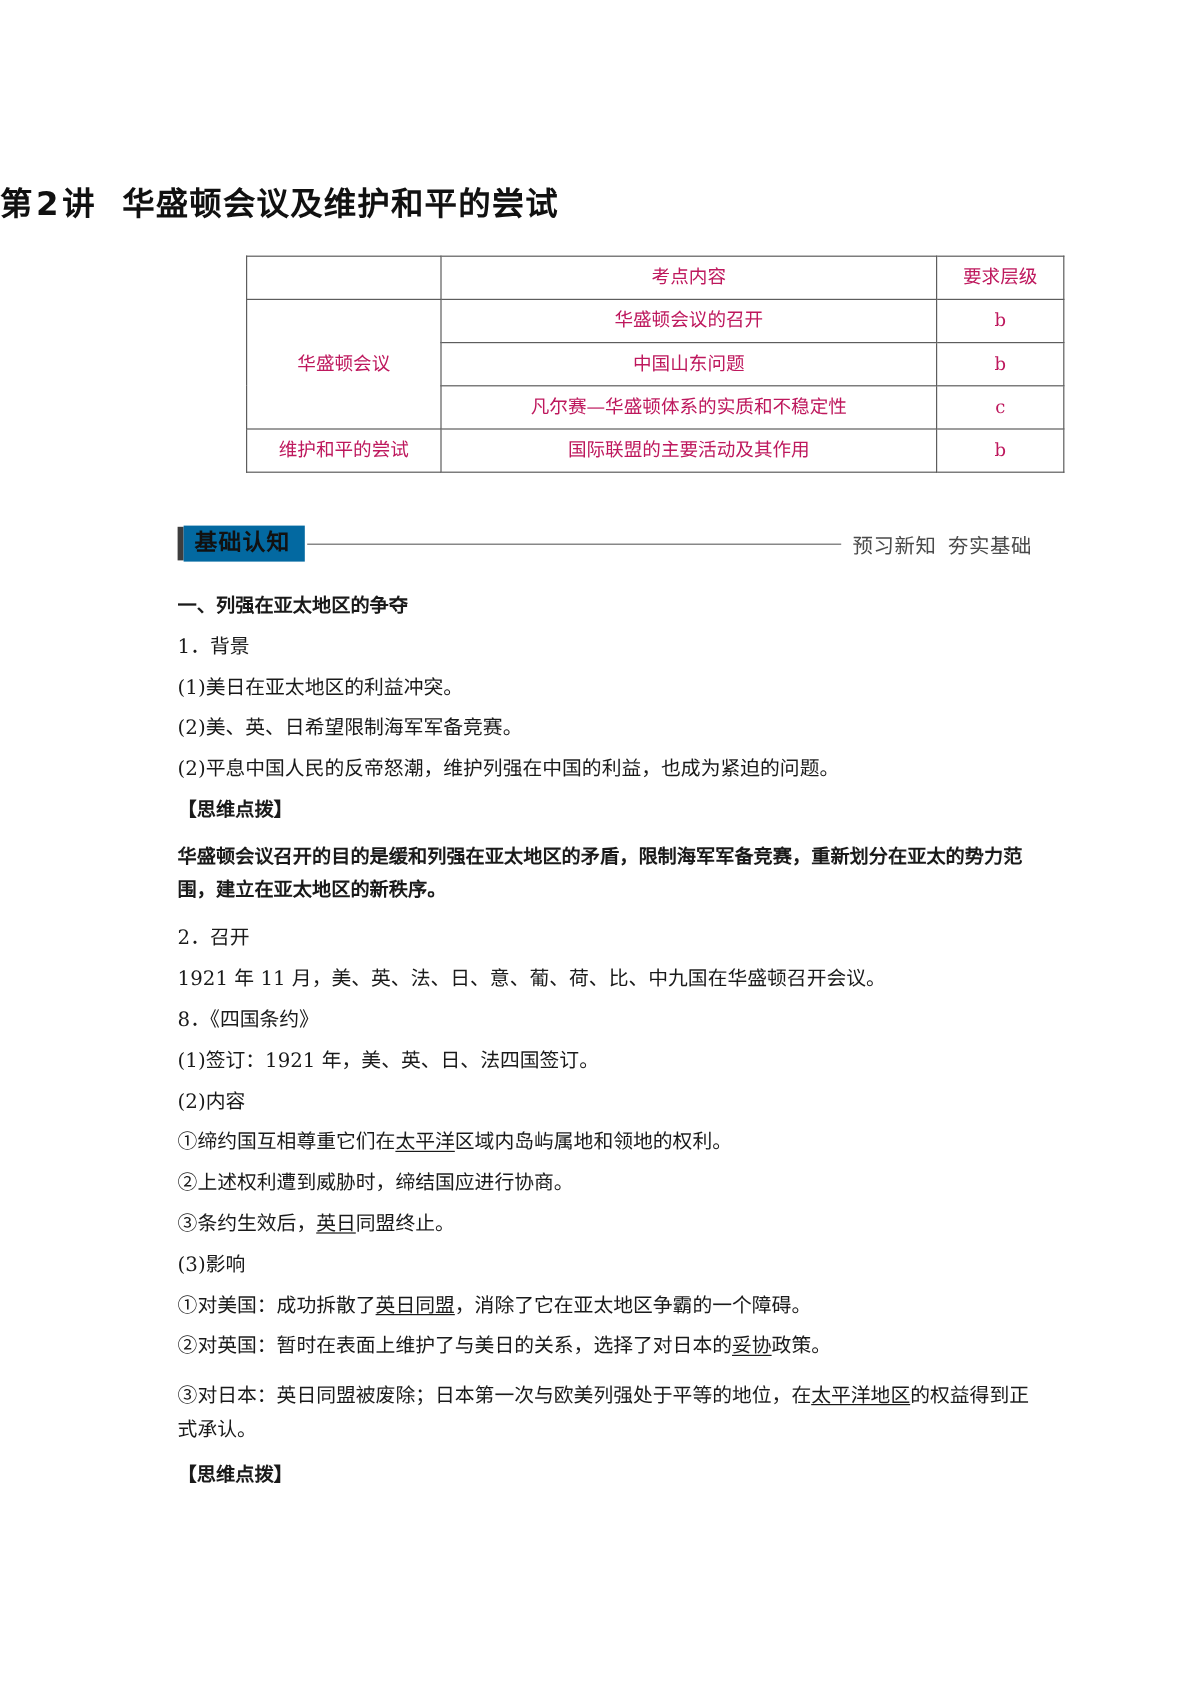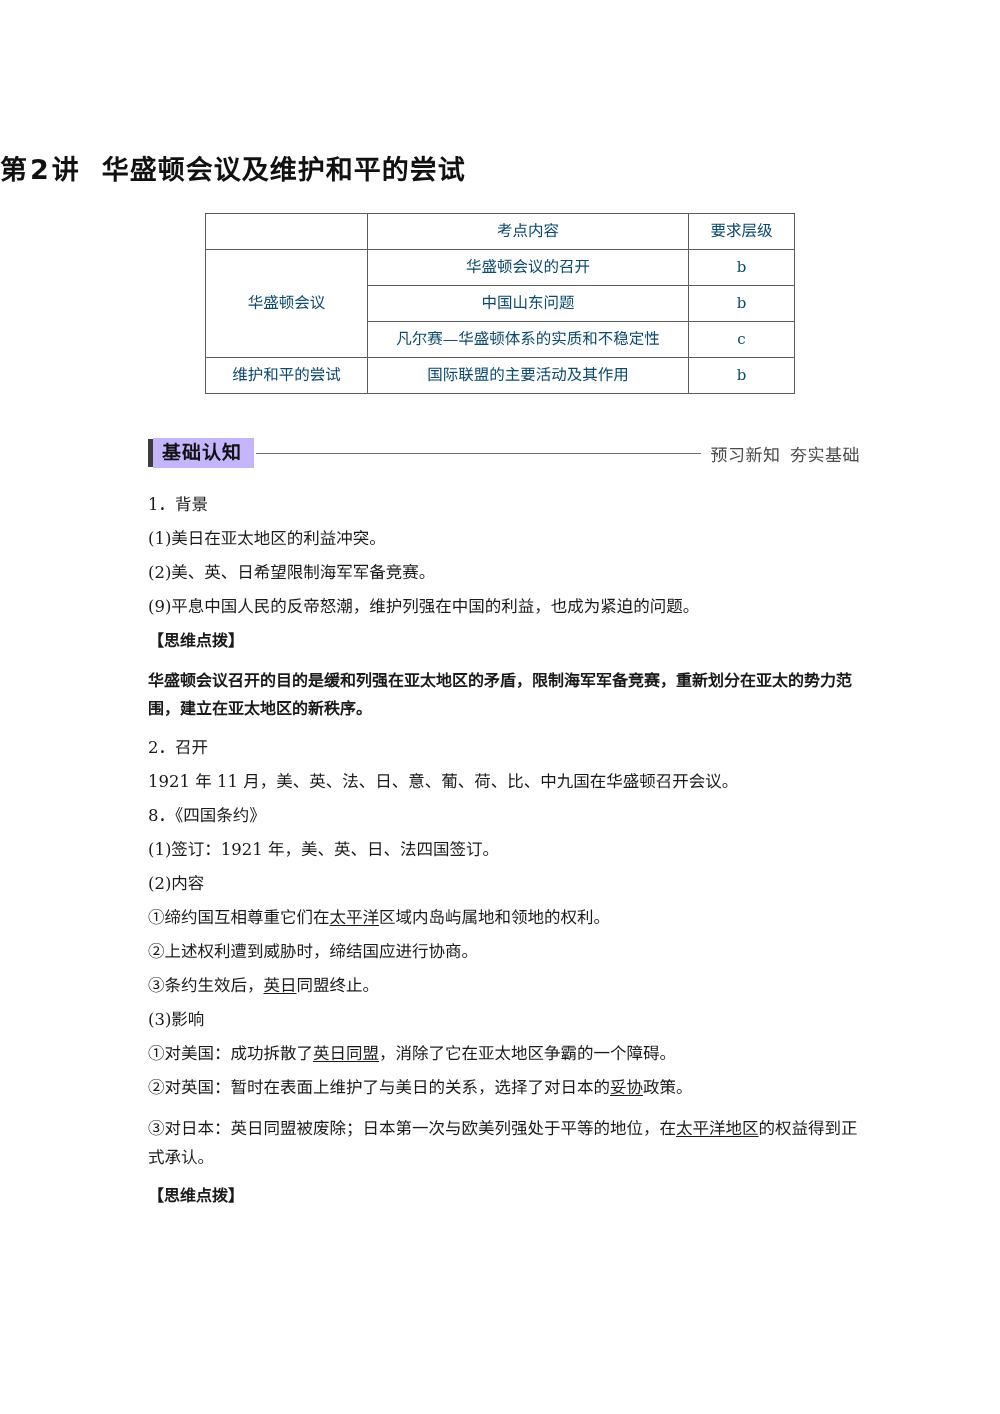--- a/index.html
+++ b/index.html
@@ -40,25 +40,25 @@
     color: #111;
   }
   .doc-title .num { padding: 0 2px; }
   .doc-title .gap { display: inline-block; width: 22px; }
 
   
   .syllabus {
     position: absolute;
     left: 205px;
     top: 213px;
-    width: 590px;
+    width: 682px;
     border-collapse: collapse;
     font-family: "DejaVu Serif", "Liberation Serif", serif;
     font-size: 15.5px;
-    color: #0c4a6e;
+    color: #be185d;
   }
   .syllabus td {
     border: 1px solid #5d5d5d;
     text-align: center;
     vertical-align: middle;
     padding: 7px 4px;
     line-height: 1.35;
   }
   .syllabus .col-topic { width: 153px; }
   .syllabus .col-content { }
@@ -76,21 +76,21 @@
     display: flex;
     align-items: center;
   }
   .band-bar {
     width: 5px;
     height: 28px;
     background: #3d3d3d;
     flex: 0 0 auto;
   }
   .band-label {
-    background: #c4b5fd;
+    background: #0369a1;
     padding: 4px 12px 5px 9px;
     font-family: "DejaVu Sans", "Liberation Sans", sans-serif;
     font-weight: bold;
     font-size: 19px;
     color: #111;
     letter-spacing: 1px;
     flex: 0 0 auto;
     line-height: 1.15;
   }
   .band-rule {
@@ -182,26 +182,27 @@
 
   <div class="section-band">
     <div class="band-bar"></div>
     <div class="band-label">基础认知</div>
     <div class="band-rule"></div>
     <div class="band-right">预习新知  夯实基础</div>
   </div>
 
   <div class="content">
 
+    <p class="ln sans-bold">一、列强在亚太地区的争夺</p>
 
     <p class="ln serif">1．背景</p>
 
     <p class="ln serif">(1)美日在亚太地区的利益冲突。</p>
     <p class="ln serif">(2)美、英、日希望限制海军军备竞赛。</p>
-    <p class="ln serif">(9)平息中国人民的反帝怒潮，维护列强在中国的利益，也成为紧迫的问题。</p>
+    <p class="ln serif">(2)平息中国人民的反帝怒潮，维护列强在中国的利益，也成为紧迫的问题。</p>
 
     <p class="ln sans-bold">【思维点拨】</p>
     <p class="ln sans tip-body">华盛顿会议召开的目的是缓和列强在亚太地区的矛盾，限制海军军备竞赛，重新划分在亚太的势力范围，建立在亚太地区的新秩序。</p>
 
     <p class="ln serif">2．召开</p>
     <p class="ln serif">1921 年 11 月，美、英、法、日、意、葡、荷、比、中九国在华盛顿召开会议。</p>
 
     <p class="ln serif">8．《四国条约》</p>
     <p class="ln serif">(1)签订：1921 年，美、英、日、法四国签订。</p>
 

